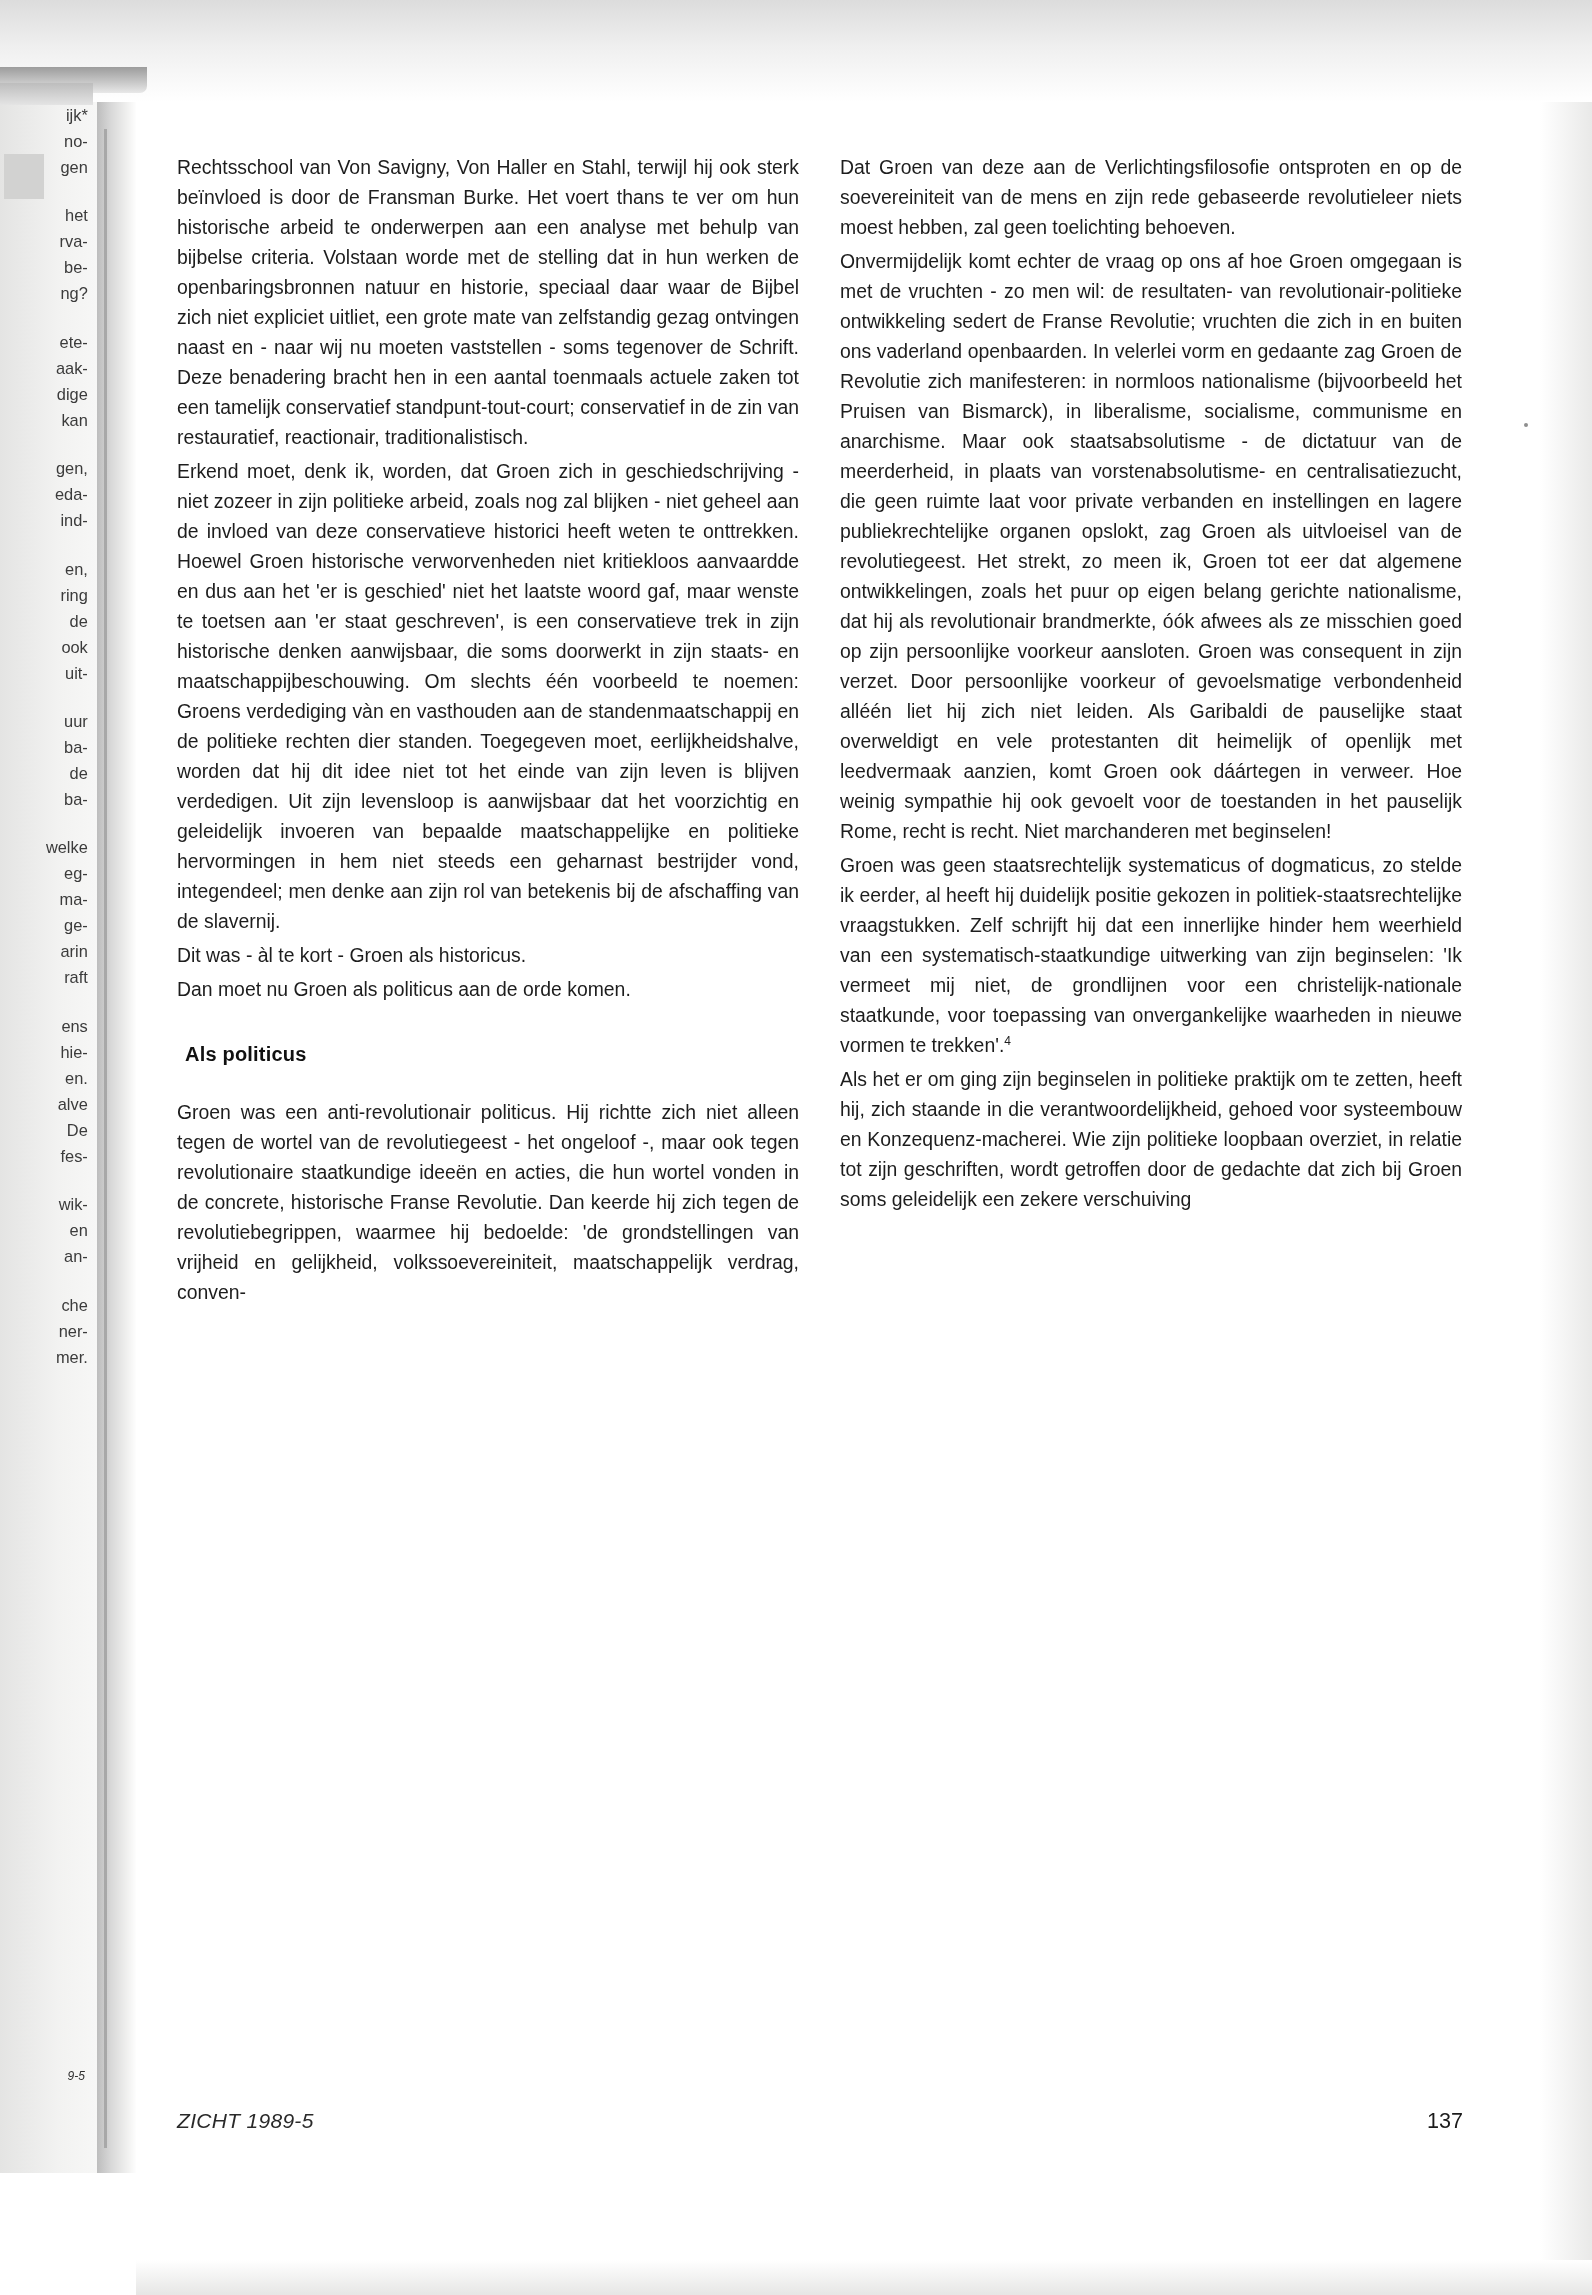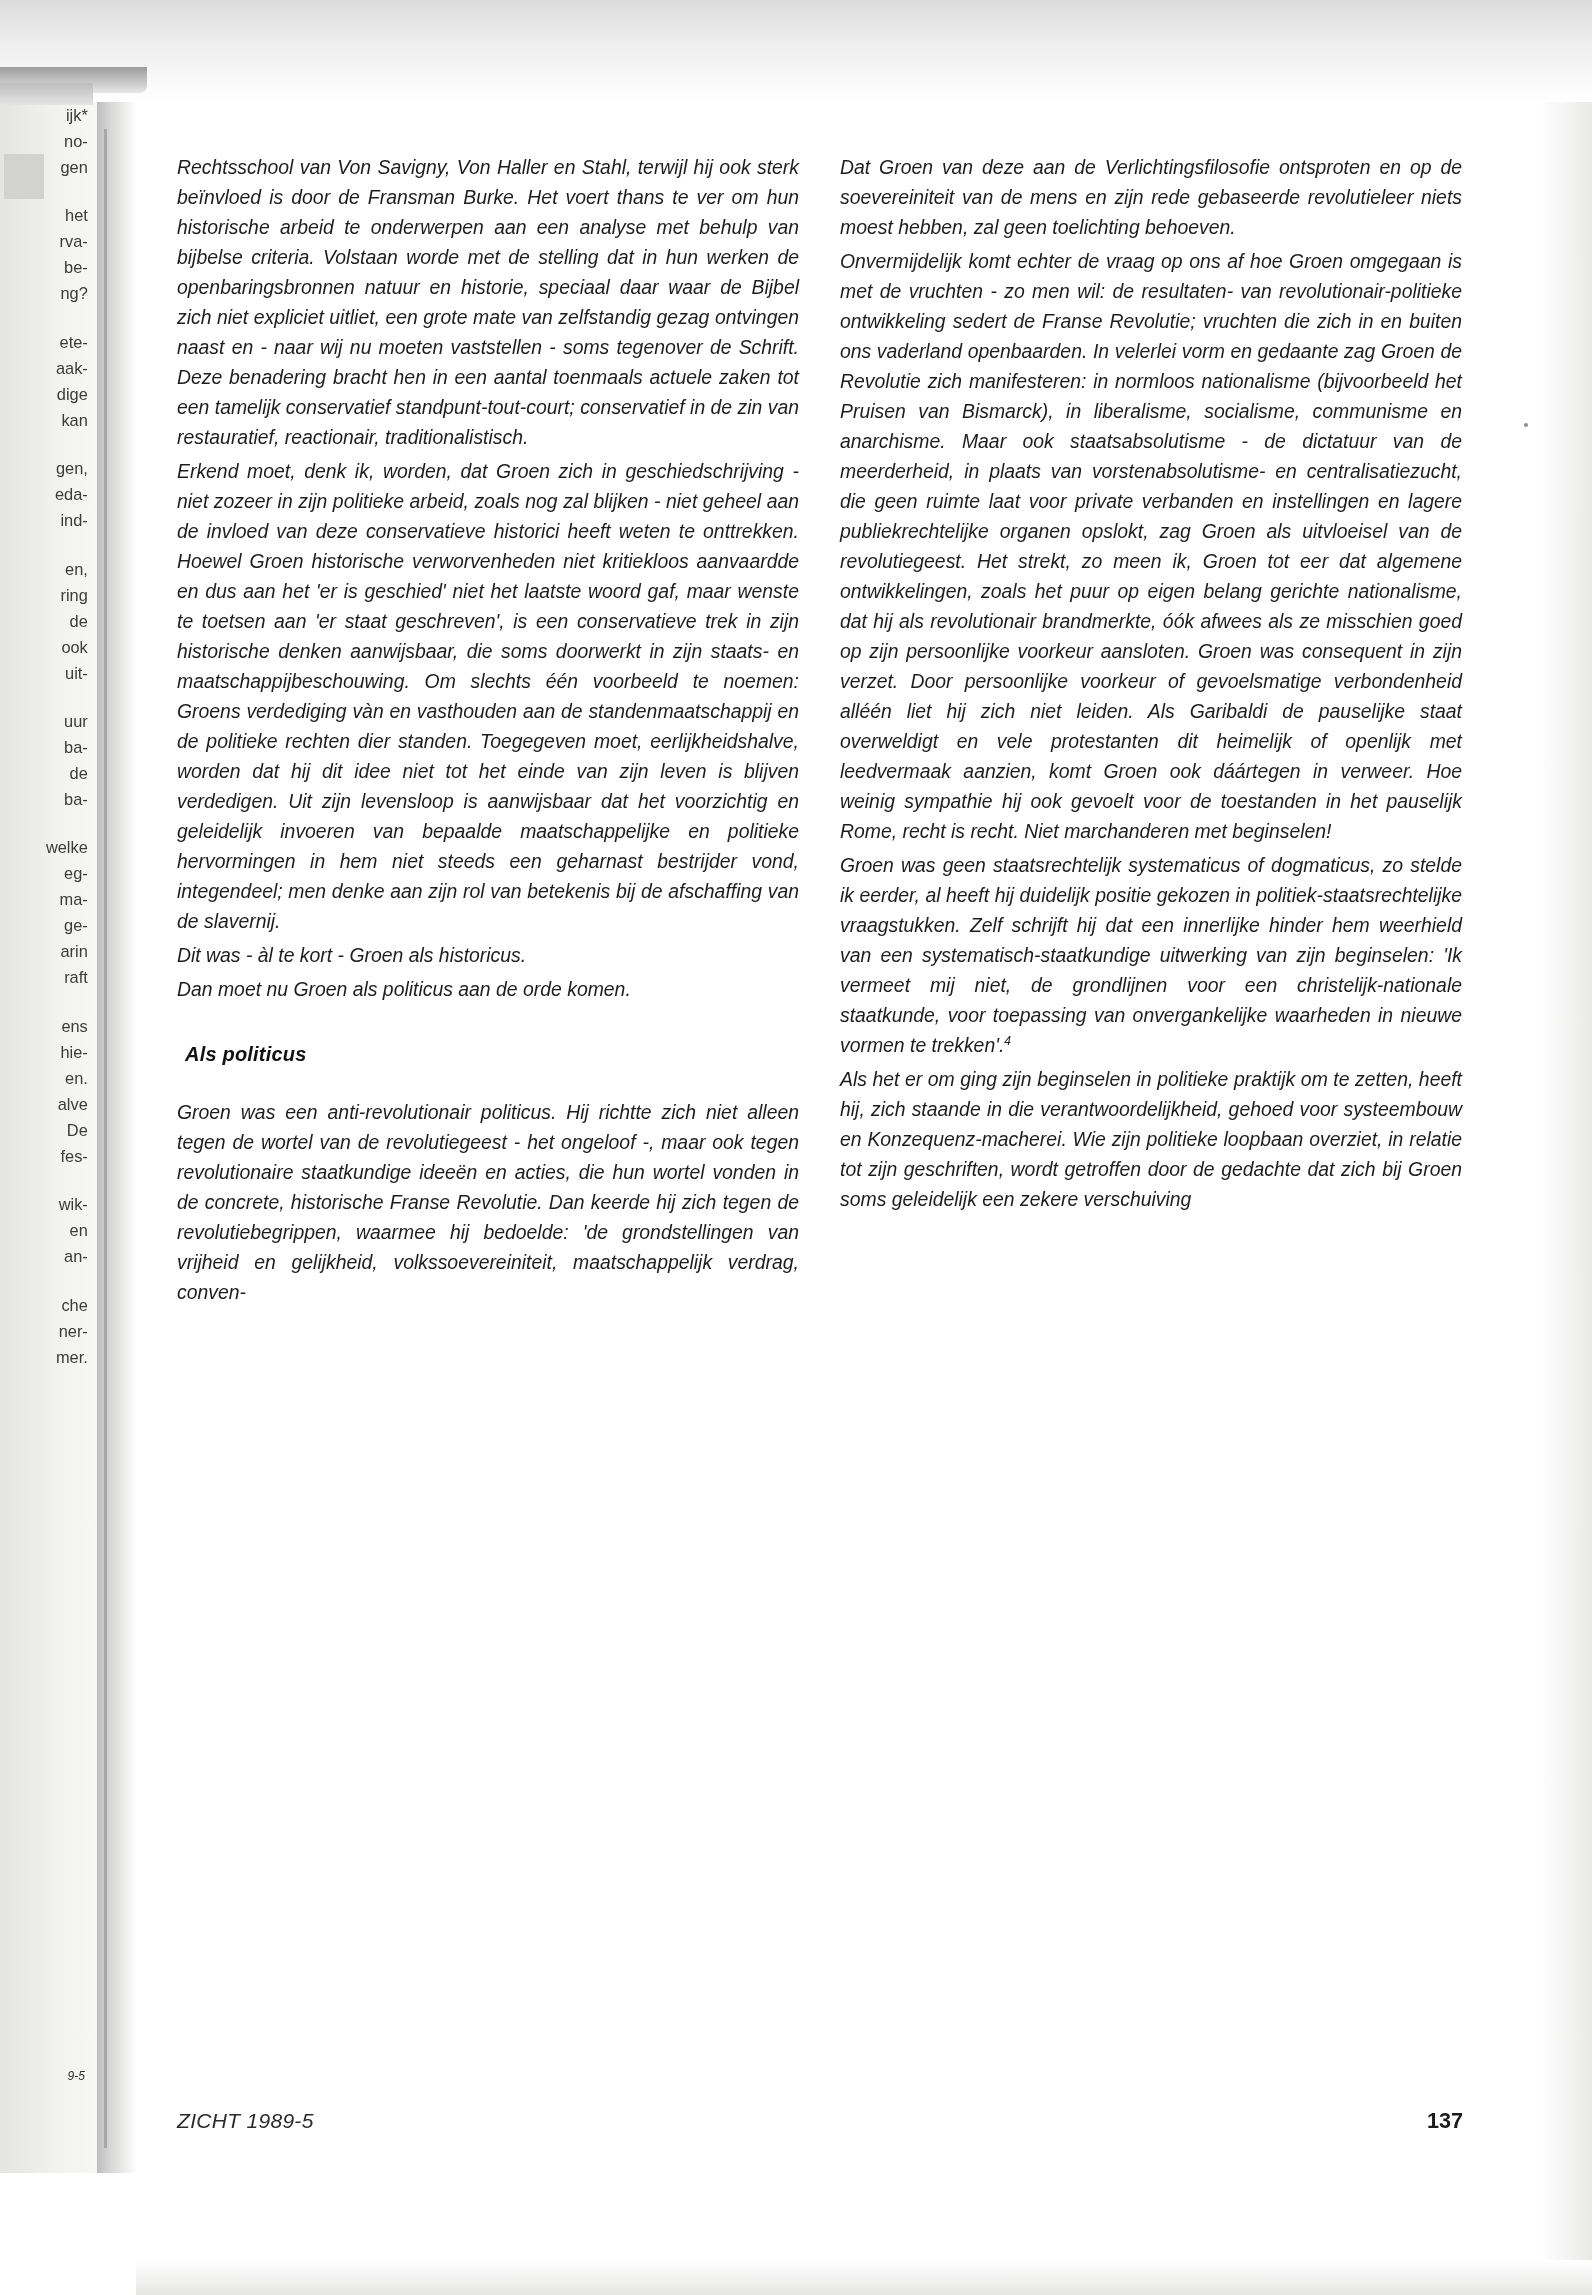--- a/index.html
+++ b/index.html
@@ -137,21 +137,20 @@
     width: 100%;
   }
   .col {
     width: 622px;
     font-size: 19.4px;
     line-height: 30px;
     color: #1d1d1d;
     text-align: justify;
     -webkit-hyphens: none;
     hyphens: none;
-    font-style: italic;
   }
   .col p {
     margin: 0;
     text-indent: 0;
   }
   .col p + p { margin-top: 4px; }
 
   .subhead {
     font-weight: bold;
     font-size: 20px;
@@ -172,21 +171,21 @@
     align-items: baseline;
   }
   .footer .journal {
     font-style: italic;
     font-size: 21px;
     color: #2a2a2a;
     letter-spacing: 0.3px;
   }
   .footer .pageno {
     font-size: 21.6px;
-    font-weight: bold;
+    font-weight: normal;
     color: #1b1b1b;
   }
 
   
   .speck {
     position: absolute;
     width: 4.3px; height: 4.3px;
     background: #8e8e8e;
     border-radius: 50%;
   }

